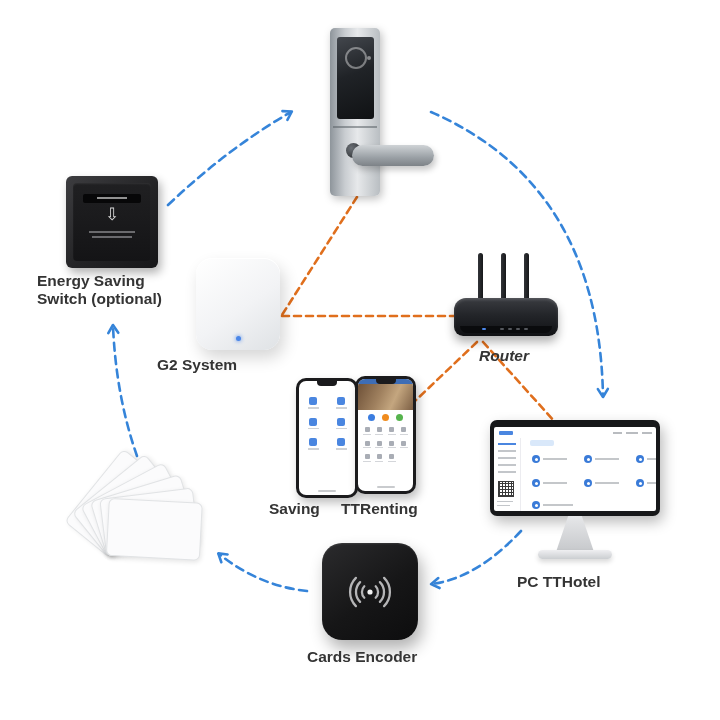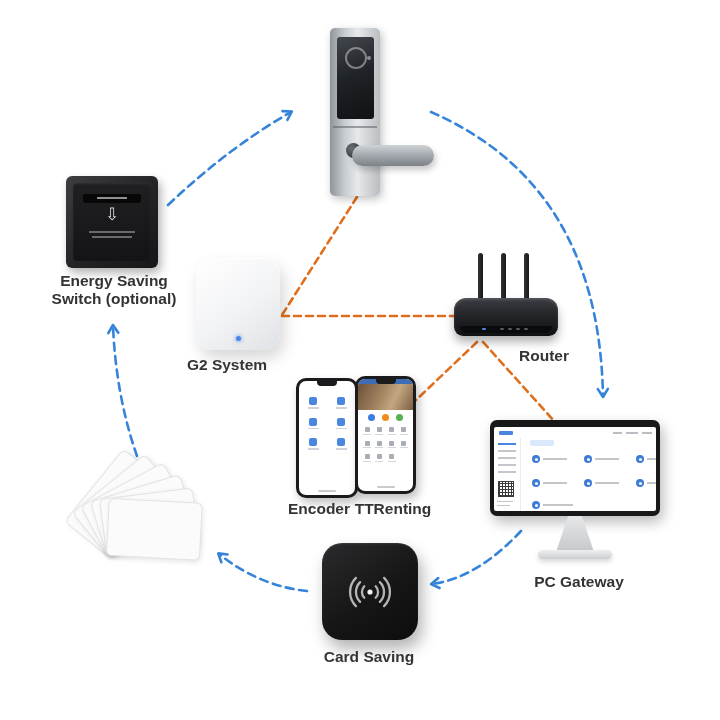--- a/index.html
+++ b/index.html
@@ -2,21 +2,21 @@
 <html style="--flow_blue: #3584d9; --link_orange: #e06f1d; --text_color: #343434; --led_blue: #4a86e8; --app_icon_blue: #4a86e0;"><head>
 <meta charset="utf-8">
 <style>
   html,body{margin:0;padding:0;background:#fff;}
   .canvas{position:relative;width:720px;height:720px;background:#fff;overflow:hidden;
           font-family:"Liberation Sans",sans-serif;}
   .connectors{position:absolute;left:0;top:0;width:720px;height:720px;z-index:1;}
   .edge-flow{fill:none;stroke:var(--flow_blue,#3584d9);stroke-width:2.6;stroke-dasharray:8 5.5;stroke-linecap:round;}
   .edge-link{fill:none;stroke:var(--link_orange,#e06f1d);stroke-width:2.6;stroke-dasharray:7 5;stroke-linecap:round;}
   .node{position:absolute;z-index:2;}
-  .node-label{position:absolute;z-index:3;text-align:center;font-size:15.5px;font-weight:600;
+  .node-label{position:absolute;z-index:3;font-size:15.5px;font-weight:600;
               color:var(--text_color,#343434);line-height:1.18;}
 
   
   .lock{left:330px;top:28px;width:120px;height:172px;}
   .lock-plate{position:absolute;left:0;top:0;width:50px;height:168px;border-radius:5px;
     background:linear-gradient(90deg,#8e959b 0%,#c9cdd1 30%,#e7e9eb 55%,#b9bec2 100%);
     box-shadow:2px 3px 8px rgba(0,0,0,.25);}
   .lock-panel{position:absolute;left:7px;top:9px;width:37px;height:82px;border-radius:3px;
     background:linear-gradient(160deg,#43474d 0%,#202327 45%,#101214 100%);}
   .rfid-ring{display:block;width:18px;height:18px;margin:10px auto 0;border-radius:50%;
@@ -183,21 +183,21 @@
     <div class="rt-body">
       <div class="rt-front">
         <div class="rt-light l1 rt-light-blue"></div>
         <div class="rt-light l2"></div>
         <div class="rt-light l3"></div>
         <div class="rt-light l4"></div>
         <div class="rt-light l5"></div>
       </div>
     </div>
   </div>
-  <div class="node-label" style="left:489px;top:347px;width:110px;">Router</div>
+  <div class="node-label" style="left:479px;top:347px;width:110px;font-style:italic;">Router</div>
 
   <div class="node phone phone-hotel">
     <div class="ph-screen">
       <div class="ph-notch"></div>
       <div class="ha-grid">
         <div class="ha-cell">
             <div class="ha-ic"></div>
             <div class="ha-ln"></div>
           </div>
         <div class="ha-cell">
@@ -217,21 +217,21 @@
             <div class="ha-ln"></div>
           </div>
         <div class="ha-cell">
             <div class="ha-ic"></div>
             <div class="ha-ln"></div>
           </div>
       </div>
       <div class="ph-home"></div>
     </div>
   </div>
-  <div class="node-label" style="left:269px;top:500px;width:100px;">Encoder</div>
+  <div class="node-label" style="left:269px;top:500px;width:100px;">Saving</div>
 
   <div class="node phone phone-rent">
     <div class="ph-screen">
       <div class="ph-notch"></div>
       <div class="hr-bar"></div>
       <div class="hr-photo"></div>
       <div class="hr-dots">
         <div class="hr-dot hr-dot-b"></div>
         <div class="hr-dot hr-dot-o"></div>
         <div class="hr-dot hr-dot-g"></div>
@@ -331,21 +331,21 @@
           </div>
         <div class="pc-item" style="left:38px;top:74px;">
             <div class="pc-ic"></div>
             <div class="pc-ln" style="width:30px;"></div>
           </div>
       </div>
     </div>
     <div class="pc-stand"></div>
     <div class="pc-base"></div>
   </div>
-  <div class="node-label" style="left:517px;top:573px;width:124px;">PC Gateway</div>
+  <div class="node-label" style="left:517px;top:573px;width:124px;">PC TTHotel</div>
 
   <div class="node cards">
     <div class="card c1"></div>
     <div class="card c2"></div>
     <div class="card c3"></div>
     <div class="card c4"></div>
     <div class="card c5"></div>
     <div class="card c6"></div>
   </div>
 
@@ -355,15 +355,15 @@
         <path d="M 26.3 21.3 A 8 8 0 0 0 26.3 32.7"></path>
         <path d="M 22.1 17.1 A 14 14 0 0 0 22.1 36.9"></path>
         <path d="M 17.9 12.9 A 20 20 0 0 0 17.9 41.1"></path>
         <path d="M 37.7 21.3 A 8 8 0 0 1 37.7 32.7"></path>
         <path d="M 41.9 17.1 A 14 14 0 0 1 41.9 36.9"></path>
         <path d="M 46.1 12.9 A 20 20 0 0 1 46.1 41.1"></path>
       </g>
       <circle cx="32" cy="27" r="2.6" fill="#f2f2f2"></circle>
     </svg>
   </div>
-  <div class="node-label" style="left:307px;top:648px;width:124px;">Card Saving</div>
+  <div class="node-label" style="left:307px;top:648px;width:124px;">Cards Encoder</div>
 
 </div>
 
 </body></html>

